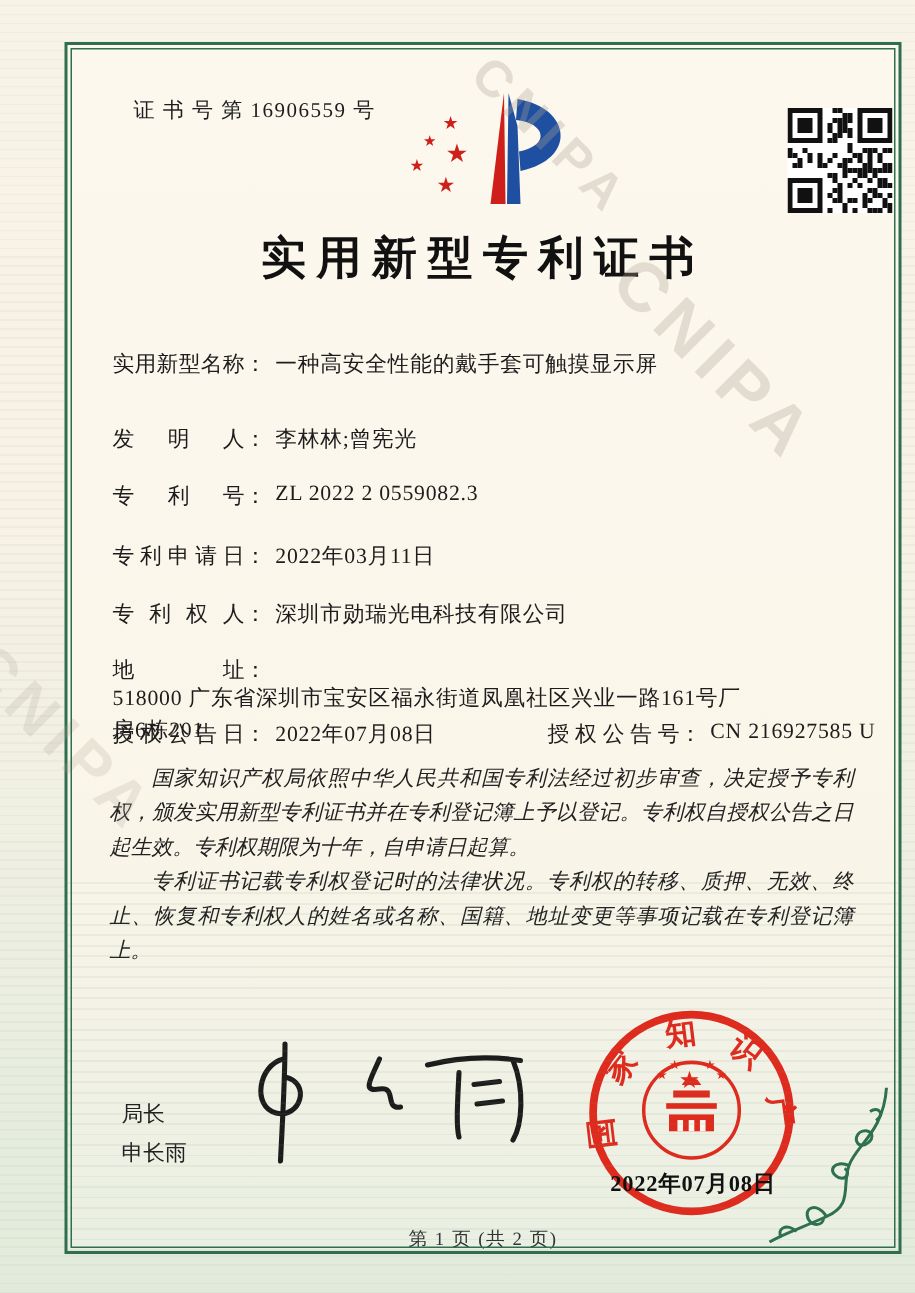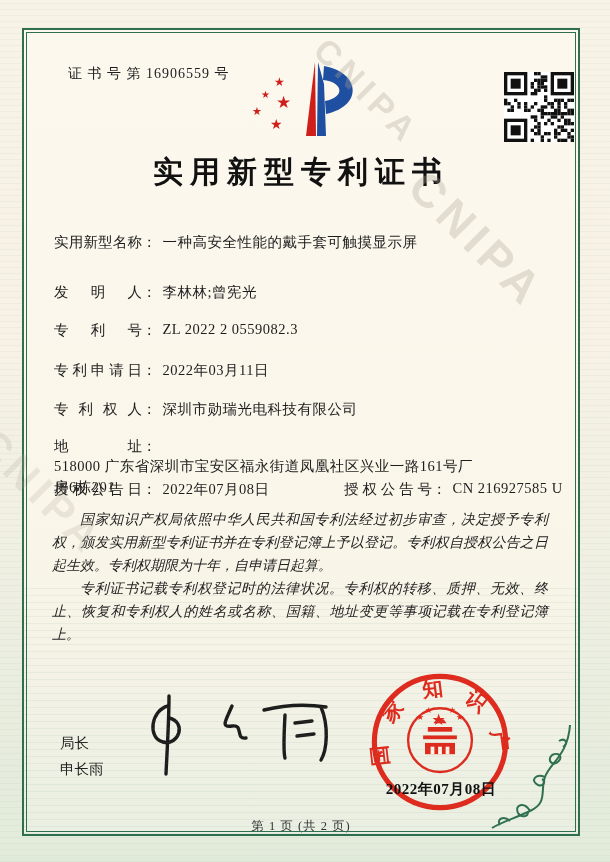--- a/index.html
+++ b/index.html
@@ -5,21 +5,21 @@
   html,body{margin:0;padding:0;background:#dfe7d8;}
   .page{
     position:relative;width:610px;height:862px;margin:0 auto;overflow:hidden;
     color:#1d1d1d;
     font-family:"Liberation Serif","DejaVu Serif",serif;
     background:
       repeating-linear-gradient(0deg, rgba(120,158,125,0.07) 0 1px, transparent 1px 6px),
       linear-gradient(180deg,#f8f3e7 0%,#f7f2e5 40%,#eeefe2 68%,#e2ebdb 100%);
   }
   .cert{
-    position:absolute;left:22px;top:28px;width:554px;height:804px;
+    position:absolute;left:43px;top:28px;width:554px;height:804px;
     border:2px solid #2f6e4e;
     background:linear-gradient(180deg,#fcf8ee 0%,#fbf6ea 58%,#f4f2e6 80%,#e9efe2 100%);
   }
   .cert::before{content:"";position:absolute;inset:2px;border:1px solid #2f6e4e;pointer-events:none;z-index:5;}
   .cert::after{content:"";position:absolute;left:0;right:0;bottom:0;height:250px;
     background:repeating-linear-gradient(0deg, rgba(105,150,112,0.09) 0 1px, transparent 1px 7px);
     pointer-events:none;}
   .cert-no{position:absolute;left:44px;top:35px;font-size:14px;letter-spacing:1px;}
   .logo{position:absolute;left:222px;top:26px;width:130px;height:92px;}
   .logo .star{position:absolute;color:#cf1f1a;line-height:1;}

